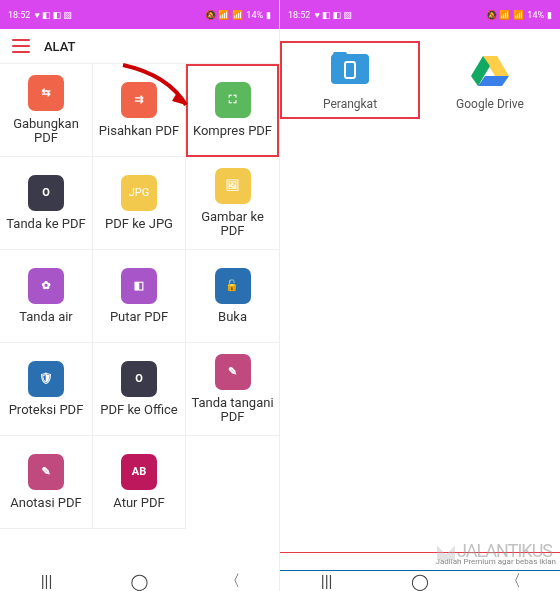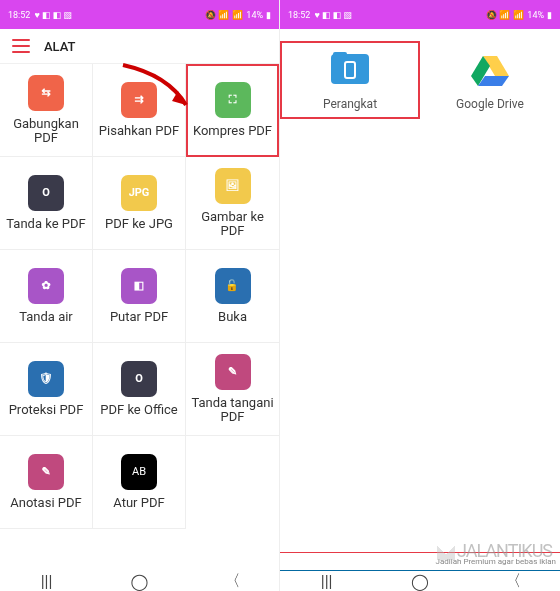--- a/index.html
+++ b/index.html
@@ -66,21 +66,21 @@
       </div>
       <div class="tile hl">
         <div class="ticon" style="background: rgb(92, 184, 92); color: rgb(255, 255, 255); font-size: 11px; font-weight: 700;">⛶</div>
         <div class="tlabel">Kompres PDF</div>
       </div>
       <div class="tile">
         <div class="ticon" style="background: rgb(58, 58, 74); color: rgb(255, 255, 255); font-size: 11px; font-weight: 700;">O</div>
         <div class="tlabel">Tanda ke PDF</div>
       </div>
       <div class="tile">
-        <div class="ticon" style="background: rgb(242, 201, 76); color: rgb(255, 255, 255); font-size: 11px; font-weight: 700;">JPG</div>
+        <div class="ticon" style="background: rgb(242, 201, 76); color: rgb(255, 255, 255); font-size: 11px; font-weight: 400;">JPG</div>
         <div class="tlabel">PDF ke JPG</div>
       </div>
       <div class="tile">
         <div class="ticon" style="background: rgb(242, 201, 76); color: rgb(255, 255, 255); font-size: 11px; font-weight: 700;">🖼</div>
         <div class="tlabel">Gambar ke PDF</div>
       </div>
       <div class="tile">
         <div class="ticon" style="background: rgb(168, 85, 199); color: rgb(255, 255, 255); font-size: 11px; font-weight: 700;">✿</div>
         <div class="tlabel">Tanda air</div>
       </div>
@@ -102,21 +102,21 @@
       </div>
       <div class="tile">
         <div class="ticon" style="background: rgb(192, 73, 126); color: rgb(255, 255, 255); font-size: 11px; font-weight: 700;">✎</div>
         <div class="tlabel">Tanda tangani PDF</div>
       </div>
       <div class="tile">
         <div class="ticon" style="background: rgb(192, 73, 126); color: rgb(255, 255, 255); font-size: 11px; font-weight: 700;">✎</div>
         <div class="tlabel">Anotasi PDF</div>
       </div>
       <div class="tile">
-        <div class="ticon" style="background: #000000; color: rgb(255, 255, 255); font-size: 11px; font-weight: 400;">AB</div>
+        <div class="ticon" style="background: #be185d; color: rgb(255, 255, 255); font-size: 11px; font-weight: 700;">AB</div>
         <div class="tlabel">Atur PDF</div>
       </div>
     </div>
   <div class="arrow" style="left:118px;top:60px">
     <svg width="80" height="60">
         <path d="M5,5 Q50,15 68,45" stroke="#c00" stroke-width="4" fill="none"></path>
         <path d="M68,45 l-14,-4 l6,-10 z" fill="#c00"></path>
       </svg>
   </div>
   <div class="navbar">

